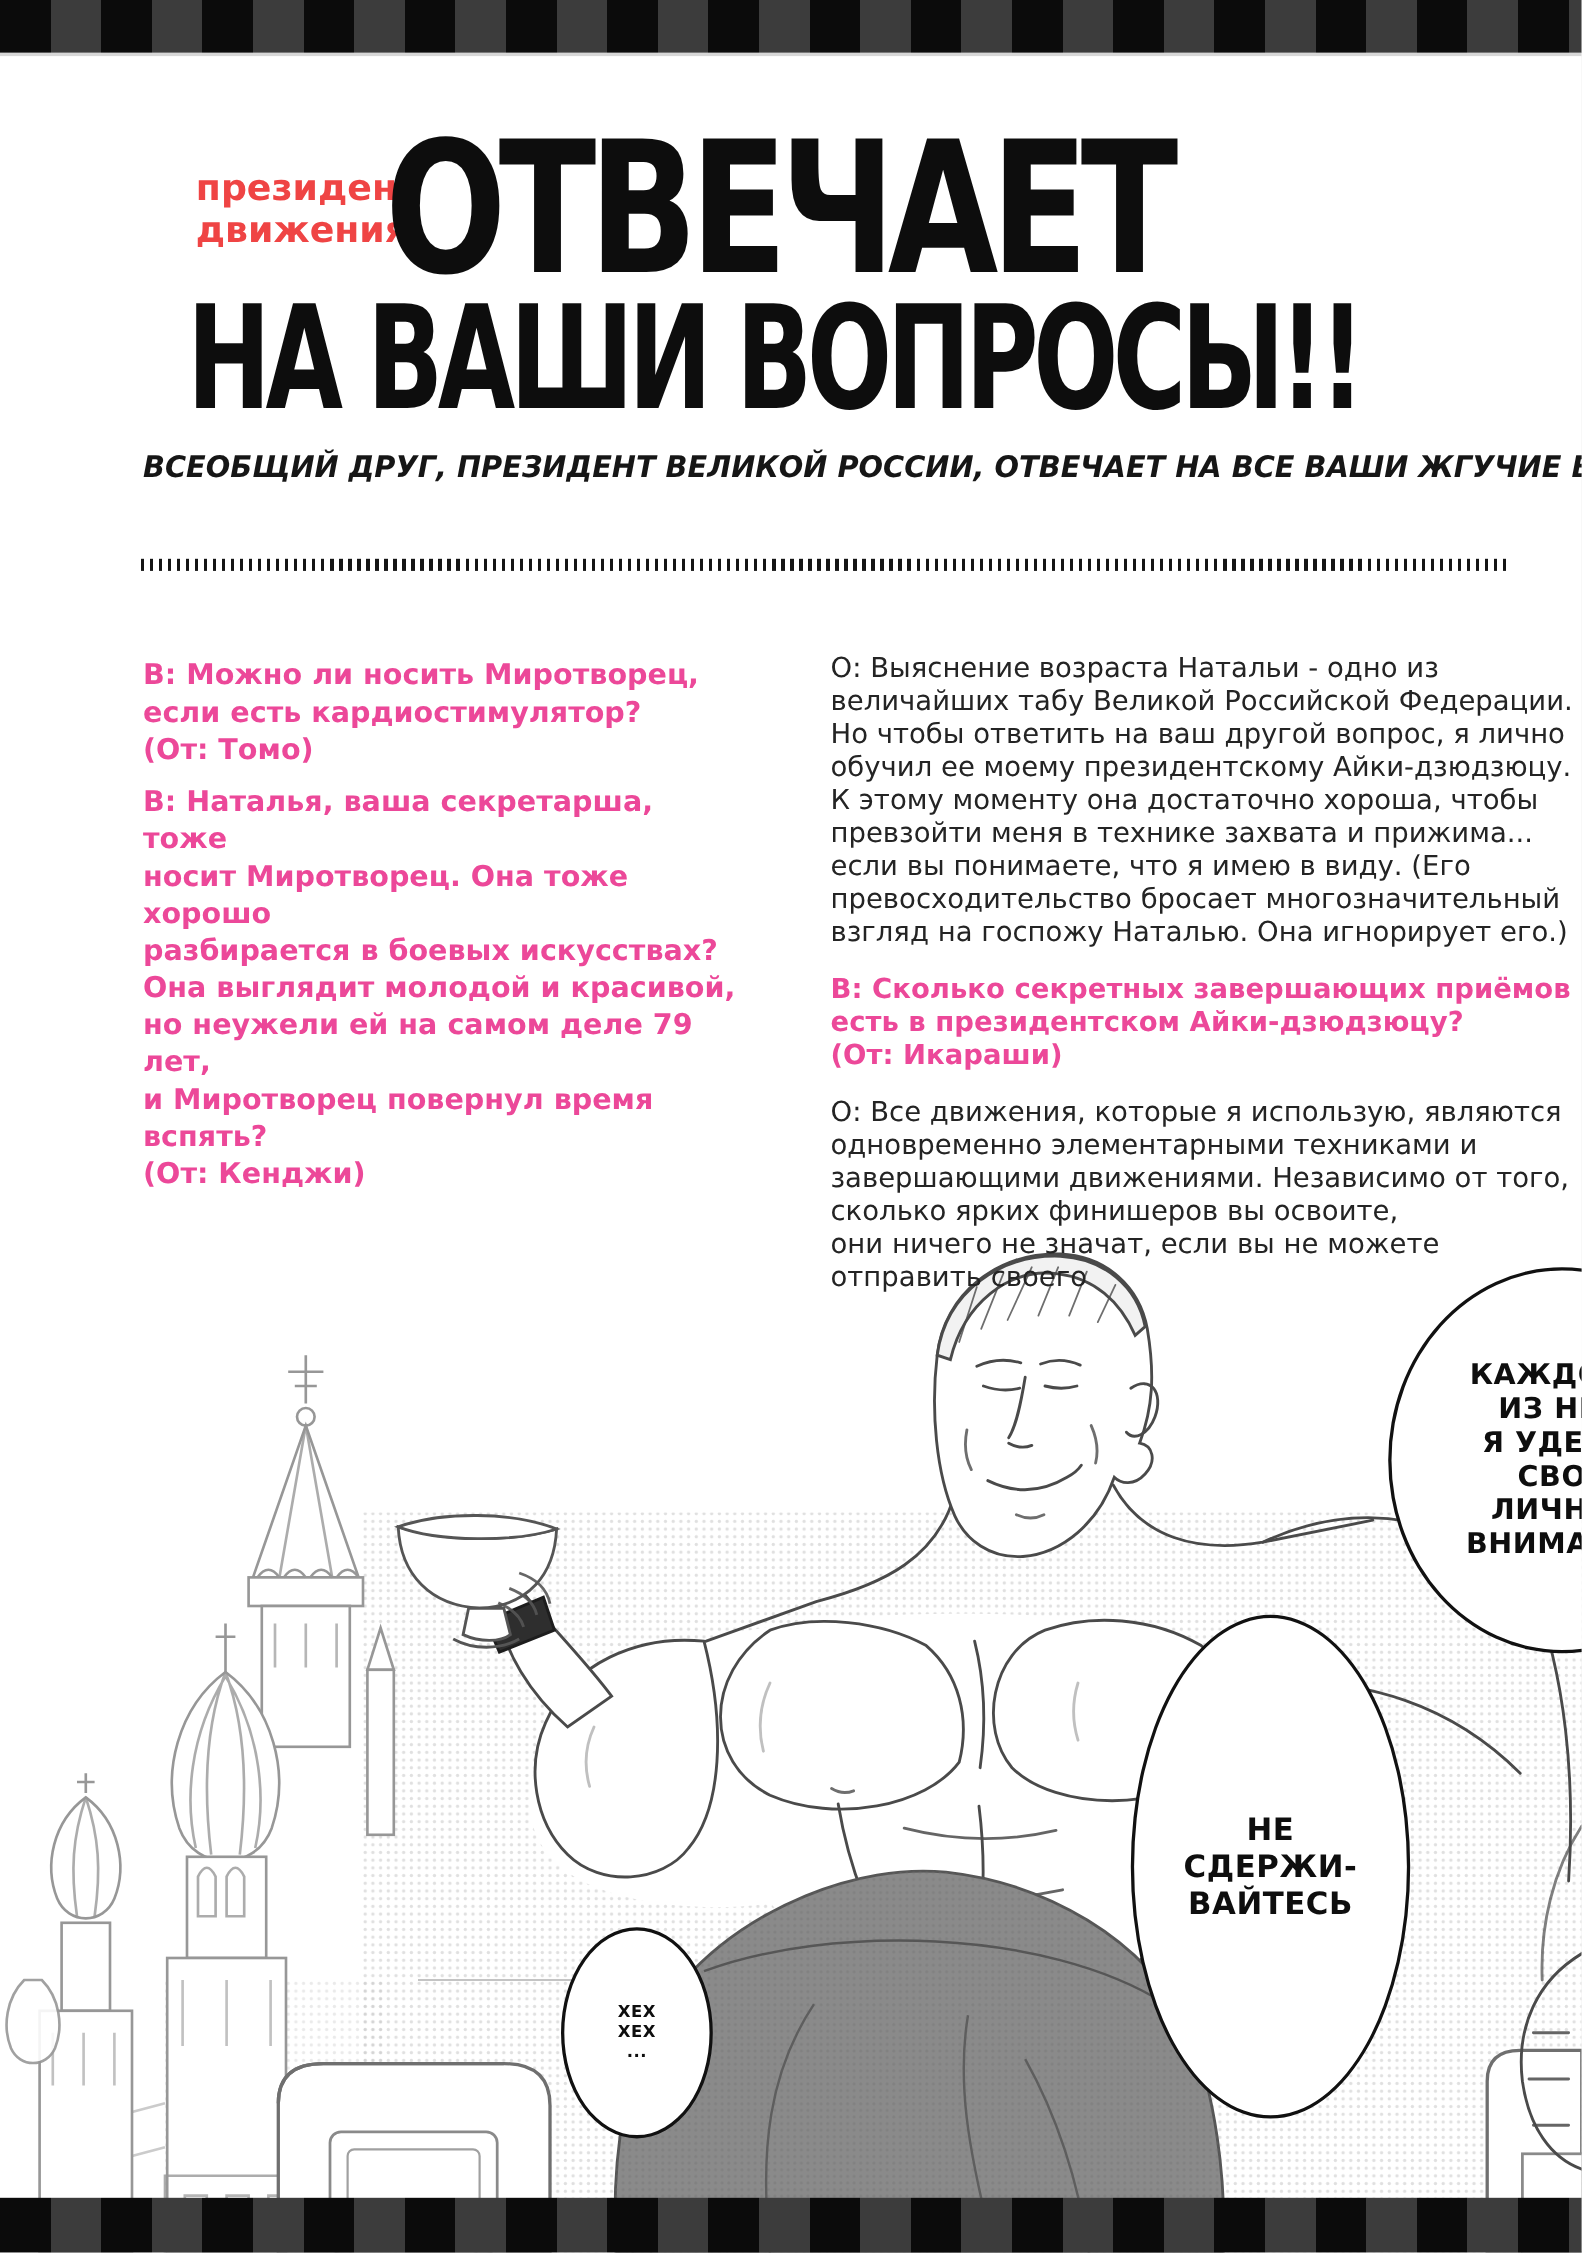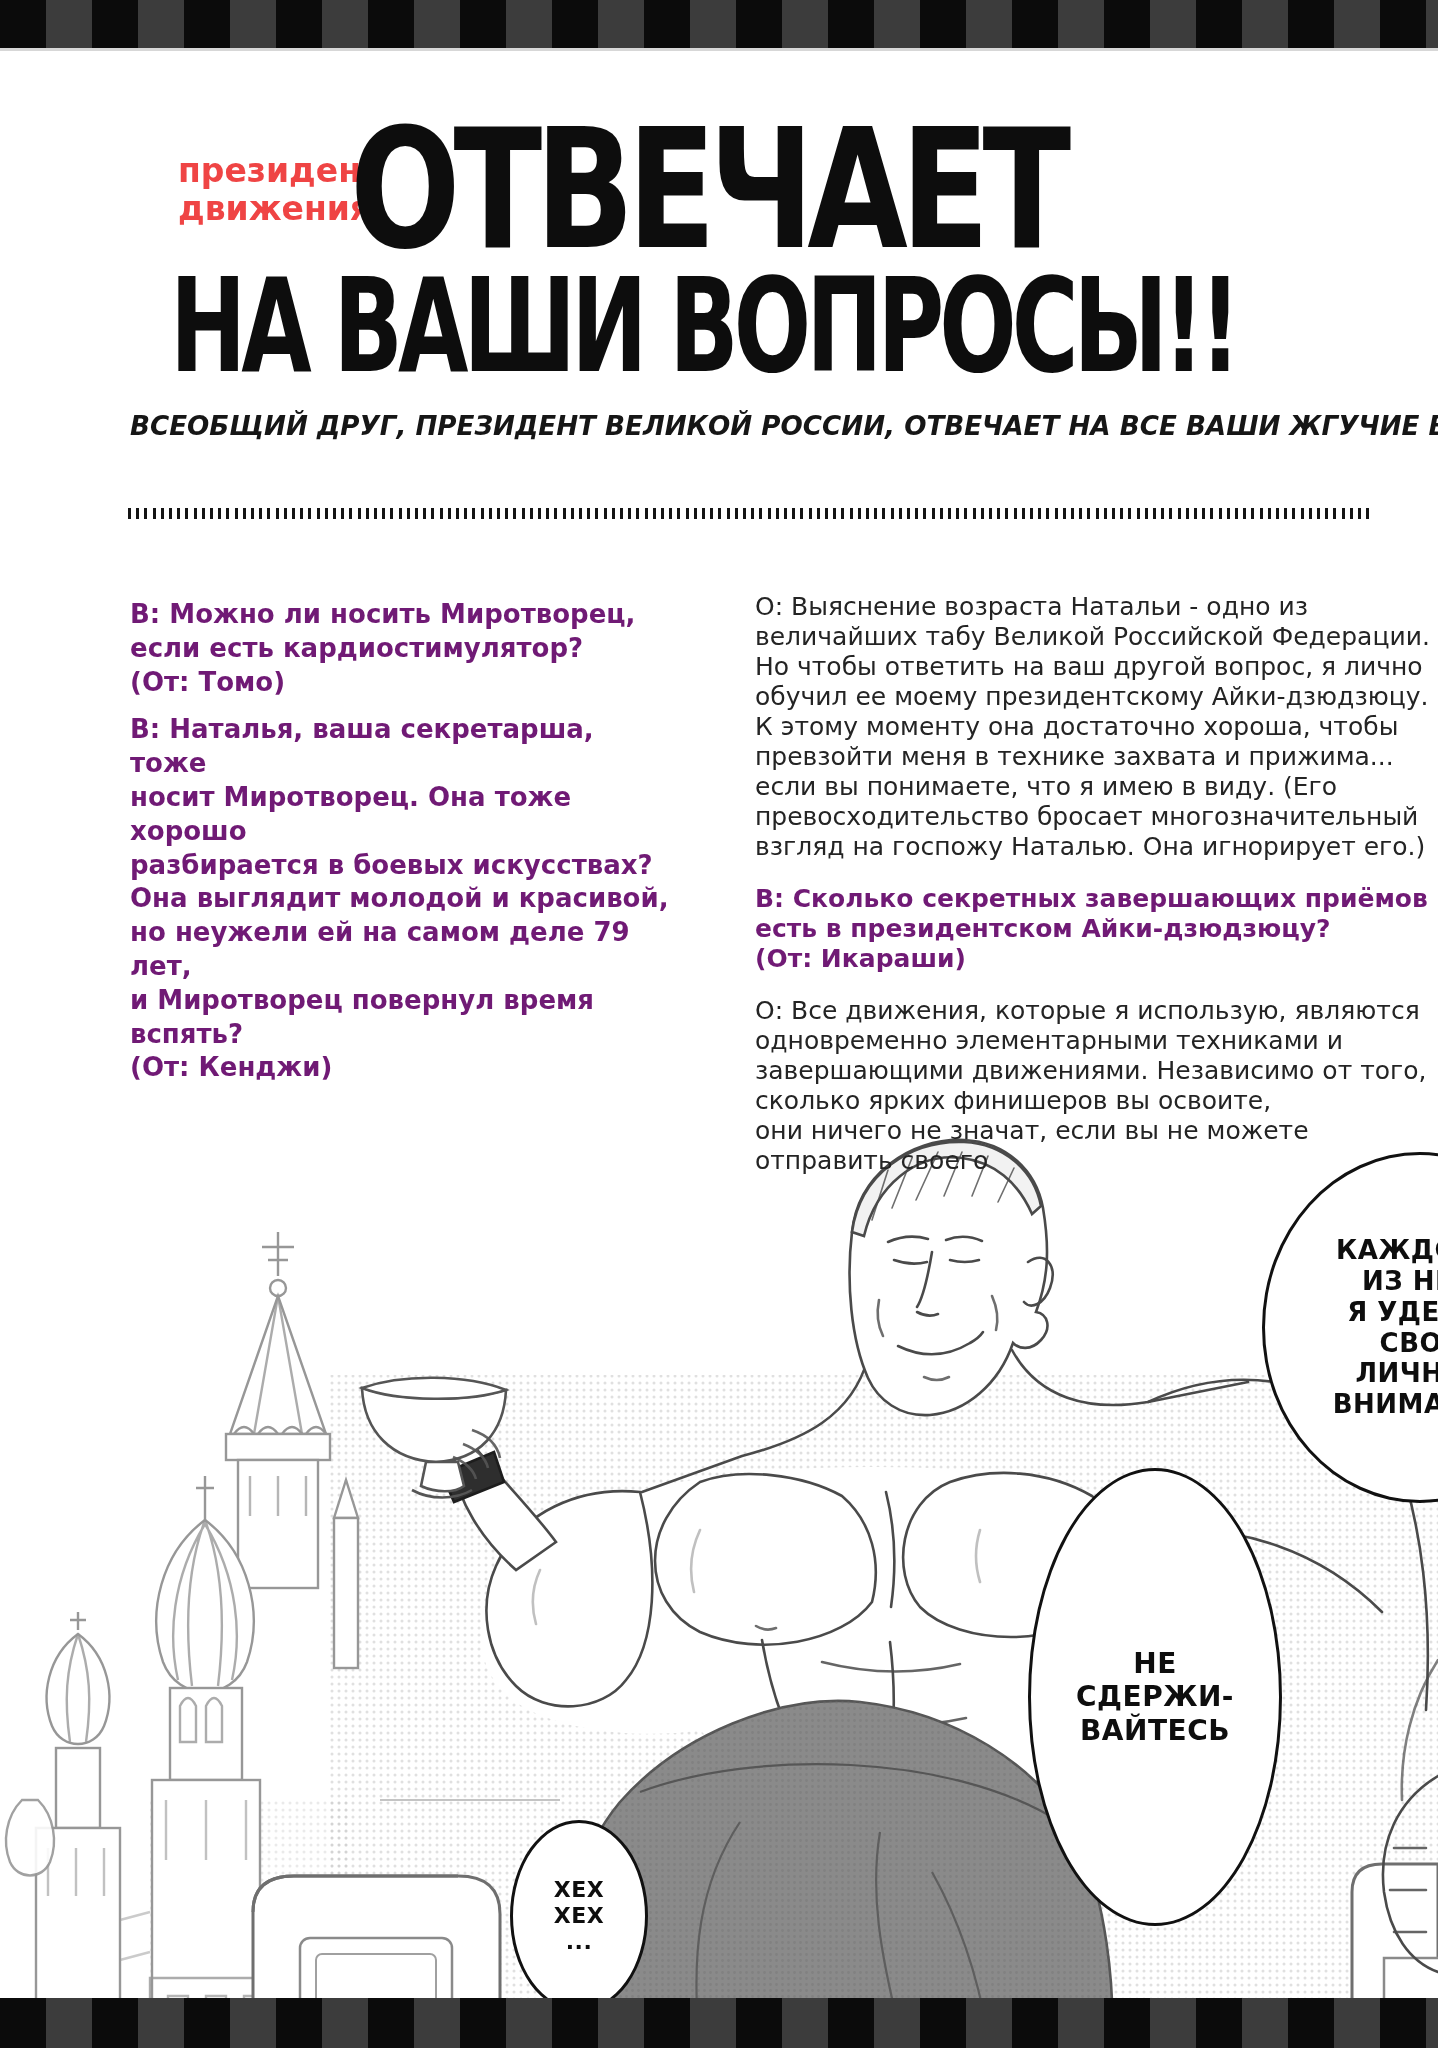--- a/index.html
+++ b/index.html
@@ -37,34 +37,34 @@
   .dotted-divider{
     position:absolute;left:128px;top:508px;width:1246px;height:11px;
     background:repeating-linear-gradient(90deg,#141414 0 3px,transparent 3px 8.2px);
   }
 
   .qa-col{position:absolute;z-index:4;}
   .qa-col .para{white-space:pre-line;margin:0 0 14px 0;}
   .col-left{left:130px;top:598px;width:540px;font-size:26px;line-height:1.3;}
   .col-right{left:755px;top:592px;width:690px;font-size:25px;line-height:1.2;}
   .col-right .para{margin:0 0 22px 0;}
-  .para.question{font-weight:700;color:#701a75;}
+  .para.question{font-weight:700;color:#ec4899;}
   .para.answer{font-weight:400;color:#242424;}
 
   .artwork{position:absolute;left:0;top:1100px;width:1438px;height:948px;z-index:1;}
 
   .bubble{
     position:absolute;z-index:6;background:#ffffff;border:3px solid #111;
     border-radius:50%;display:flex;align-items:center;justify-content:center;
     text-align:center;font-weight:700;color:#0e0e0e;
   }
   .bubble .lines{line-height:1.18;letter-spacing:0.5px;}
   .bubble-1{left:1262px;top:1152px;width:310px;height:345px;font-size:26px;}
   .bubble-2{left:1028px;top:1468px;width:248px;height:452px;font-size:28px;}
-  .bubble-3{left:510px;top:1820px;width:132px;height:186px;font-size:22px;}
+  .bubble-3{left:510px;top:1752px;width:132px;height:186px;font-size:15px;}
 </style>
 </head>
 <body>
 
 <div class="page">
 
   <div class="stripe-bar top"></div>
 
   <div class="kicker">
     <div>президент</div>

